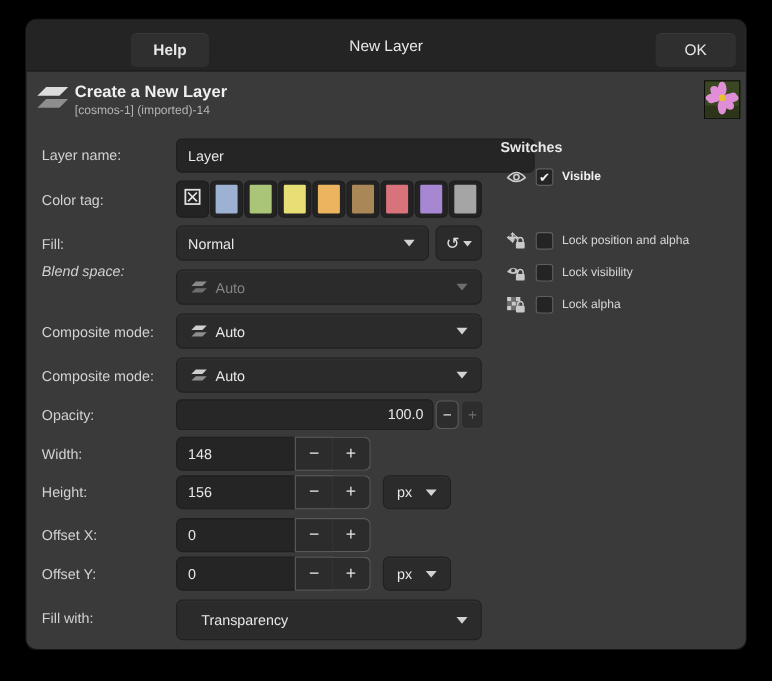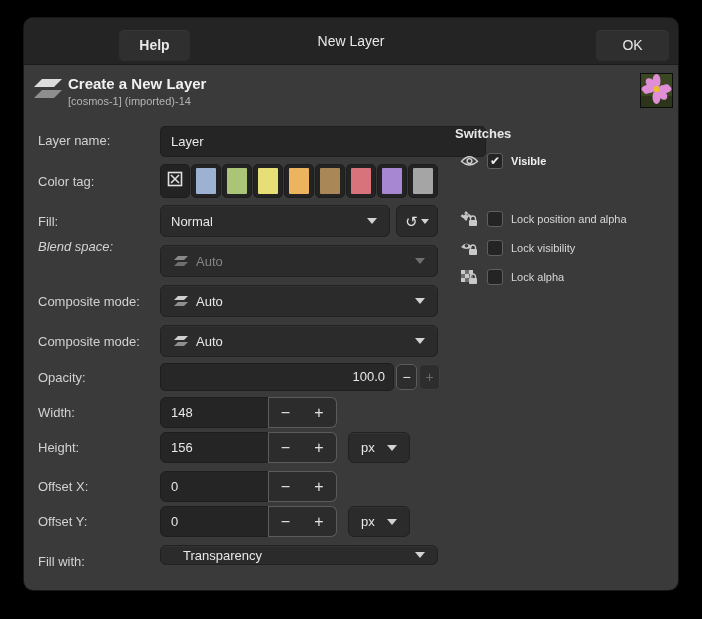--- a/index.html
+++ b/index.html
@@ -268,21 +268,21 @@
   <div class="lbl" style="top:496px;">Offset Y:</div>
   <input class="entry" style="left: 136px; top: 488px; width: 109px; height: 31px; border-radius: 6px 0px 0px 6px;" value="0">
   <div class="spin-btn minus" style="left:244px;top:488px;">−</div>
   <div class="spin-btn plus" style="left:278px;top:488px;">+</div>
   <div class="drop" style="left:324px;top:488px;width:62px;height:31px;">
     <span class="txt">px</span>
     <span class="chev"></span>
   </div>
 
   <div class="lbl" style="top:536px;">Fill with:</div>
-  <div class="drop" style="left:136px;top:527px;width:278px;height:20px;padding-left:22px;gap:32px;">
+  <div class="drop" style="left:136px;top:527px;width:278px;height:37px;padding-left:22px;gap:32px;">
     <span class="txt">Transparency</span>
     <span class="chev"></span>
   </div>
 
   <div class="sw-header">Switches</div>
 
   <div class="sw-row" style="top:134px;">
     <span class="sw-icon">
       <svg width="19" height="13" viewBox="0 0 19 13">
         <path d="M1.5 6.5 Q9.5 -3 17.5 6.5 Q9.5 13.5 1.5 6.5 Z" fill="none" stroke="#cfcfcf" stroke-width="1.4"></path>

